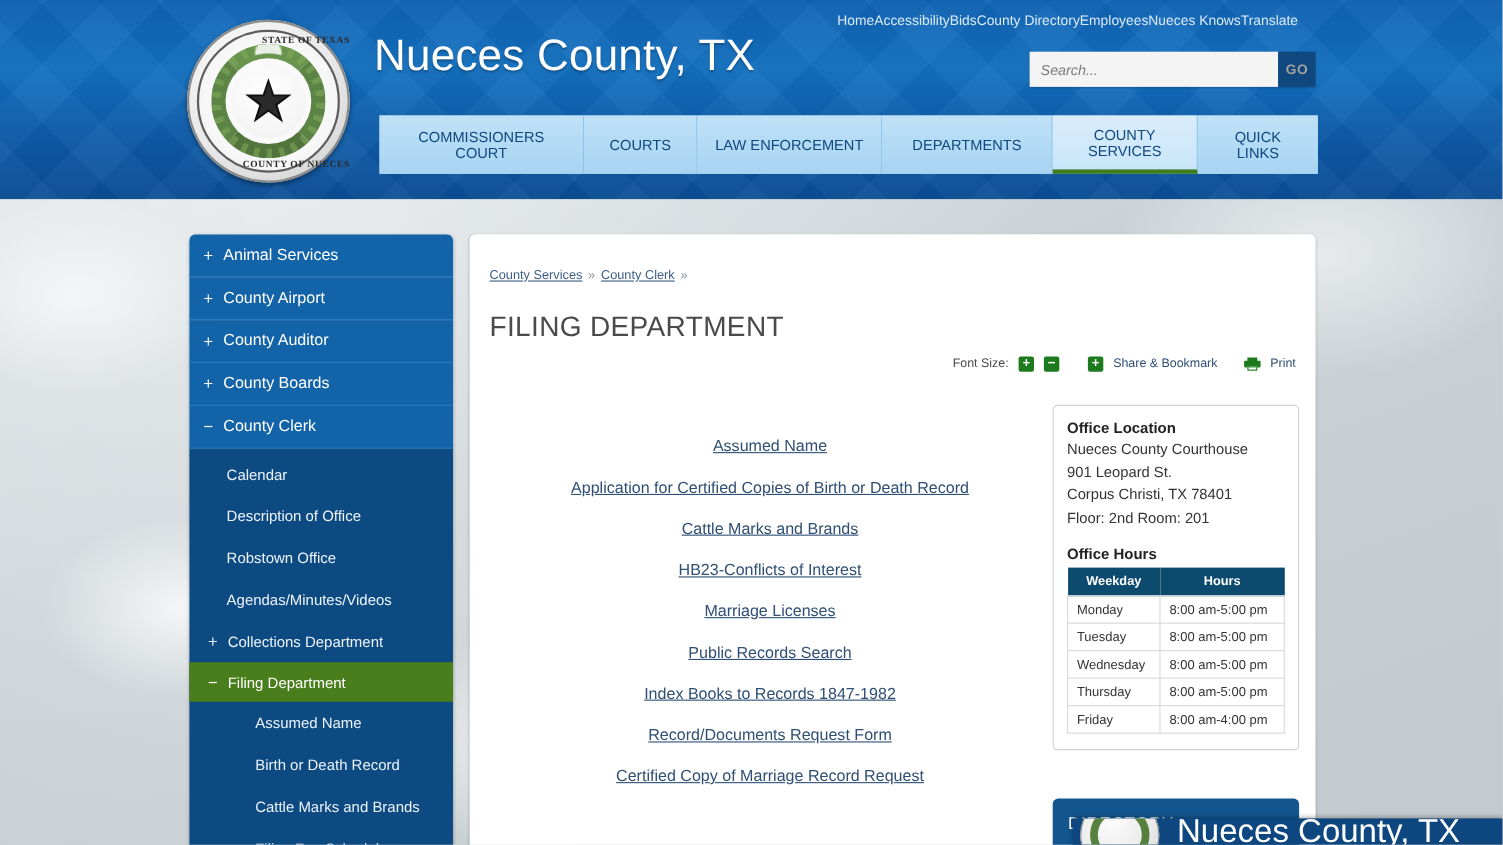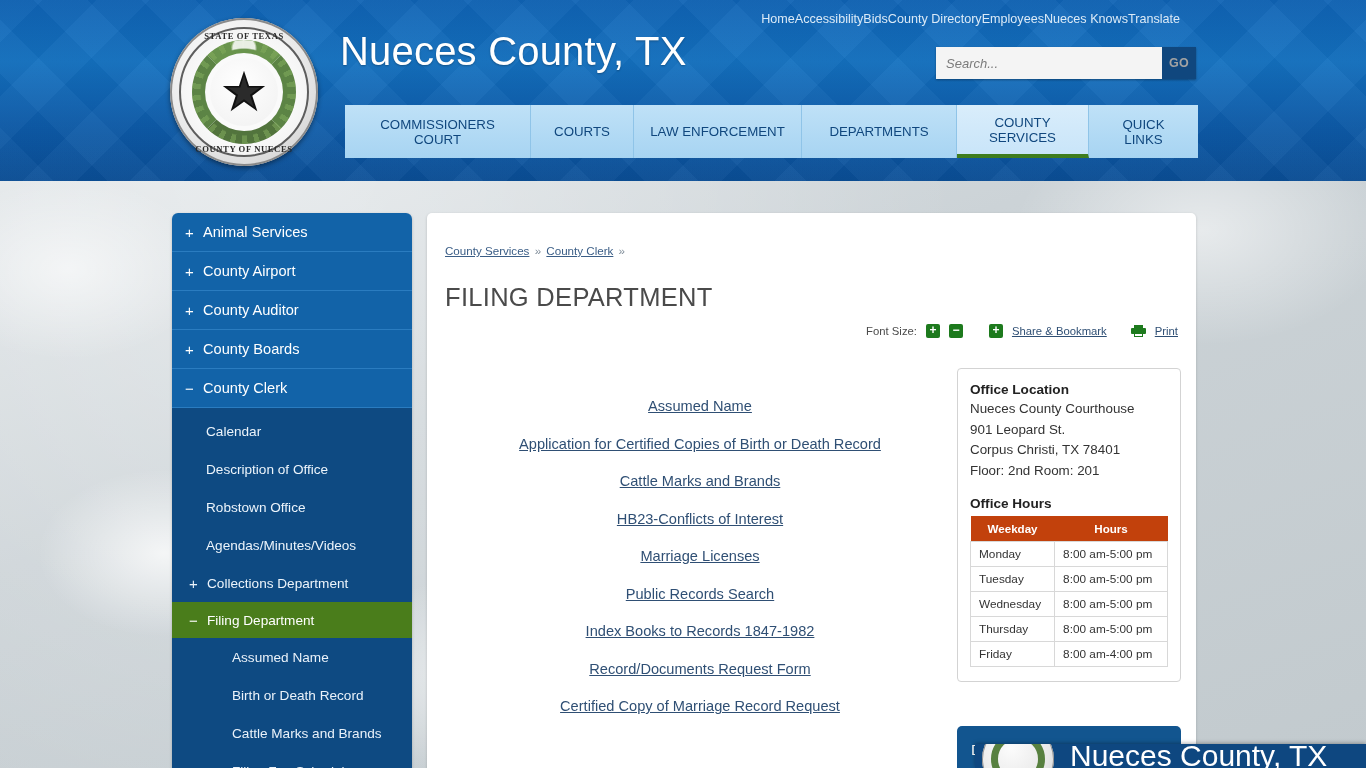--- a/index.html
+++ b/index.html
@@ -61,21 +61,21 @@
     -webkit-mask: radial-gradient(circle, transparent 58%, #000 60%, #000 76%, transparent 78%);
             mask: radial-gradient(circle, transparent 58%, #000 60%, #000 76%, transparent 78%);
   }
   .seal .inner {
     position: absolute; inset: 40px; border-radius: 50%;
     background: radial-gradient(circle at 45% 38%, #fff 0%, #f0f0f0 100%);
     display: flex; align-items: center; justify-content: center;
   }
   .seal .star { width: 46px; height: 46px; }
   .seal .txt-top, .seal .txt-bot {
-    position: absolute; left: 0; width: 100%; text-align: center;
+    position: absolute; left: 0; width: 100%; text-align: right;
     font-size: 8.6px; font-weight: bold; color: #2b2b2b; letter-spacing: .6px;
     font-family: "Liberation Serif", serif;
   }
   .seal .txt-top { top: 13px; }
   .seal .txt-bot { bottom: 12px; margin-top: 16px; }
   .sitetitle {
     position: absolute; left: 340px; top: 29px;
     color: #ffffff; font-size: 40px; font-weight: 400; letter-spacing: .2px;
     text-shadow: 0 1px 2px rgba(0,0,0,.28);
     font-family: "Liberation Sans", sans-serif;
@@ -159,21 +159,21 @@
   .tools {
     position: absolute; right: 18px; top: 111px;
     display: flex; align-items: center; gap: 9px;
     font-size: 11.3px; color: #4b4b4b;
   }
   .sqbtn {
     width: 14px; height: 14px; background: #1d7a1d; border-radius: 2px;
     color: #fff; font-size: 12px; line-height: 13px; text-align: center;
     display: inline-block; font-weight: bold; cursor: pointer;
   }
-  .tools a { color: #2f4f74; text-decoration: underline; font-size: 11.3px; }
+  .tools a { color: #2f4f74; font-size: 11.3px; }
   .printer {
     width: 15px; height: 12px; position: relative; display: inline-block;
   }
   .printer .body { position: absolute; left: 0; top: 3px; width: 15px; height: 6px; background: #1d7a1d; border-radius: 1px; }
   .printer .top  { position: absolute; left: 3px; top: 0; width: 9px; height: 4px; background: #1d7a1d; }
   .printer .pap  { position: absolute; left: 3px; bottom: 0; width: 9px; height: 4px; background: #fff; border: 1px solid #1d7a1d; }
   .linklist {
     position: absolute; left: 18px; top: 185px; width: 510px;
     text-align: center;
   }
@@ -185,21 +185,21 @@
   .infobox {
     position: absolute; left: 530px; top: 155px; width: 224px;
     background: #fff; border: 1px solid #d3d3d3; border-radius: 4px;
     padding: 13px 12px 14px;
   }
   .infobox h3 { font-size: 13.6px; color: #222; margin-bottom: 2px; }
   .infobox p { font-size: 13.4px; color: #333; line-height: 20.5px; }
   .infobox h4 { font-size: 13.6px; color: #222; margin: 15px 0 5px; }
   table.hours { width: 100%; border-collapse: collapse; }
   table.hours th {
-    background: #c2410c; color: #fff; font-size: 11.6px; font-weight: bold;
+    background: #0c4a6e; color: #fff; font-size: 11.6px; font-weight: bold;
     padding: 6px 0; text-align: center;
   }
   table.hours td {
     border: 1px solid #d8d8d8; font-size: 11.8px; color: #333;
     padding: 5px 8px;
   }
   table.hours td.day { text-align: left; }
   table.hours td.hrs { text-align: left; }
   
   .dirbox {

